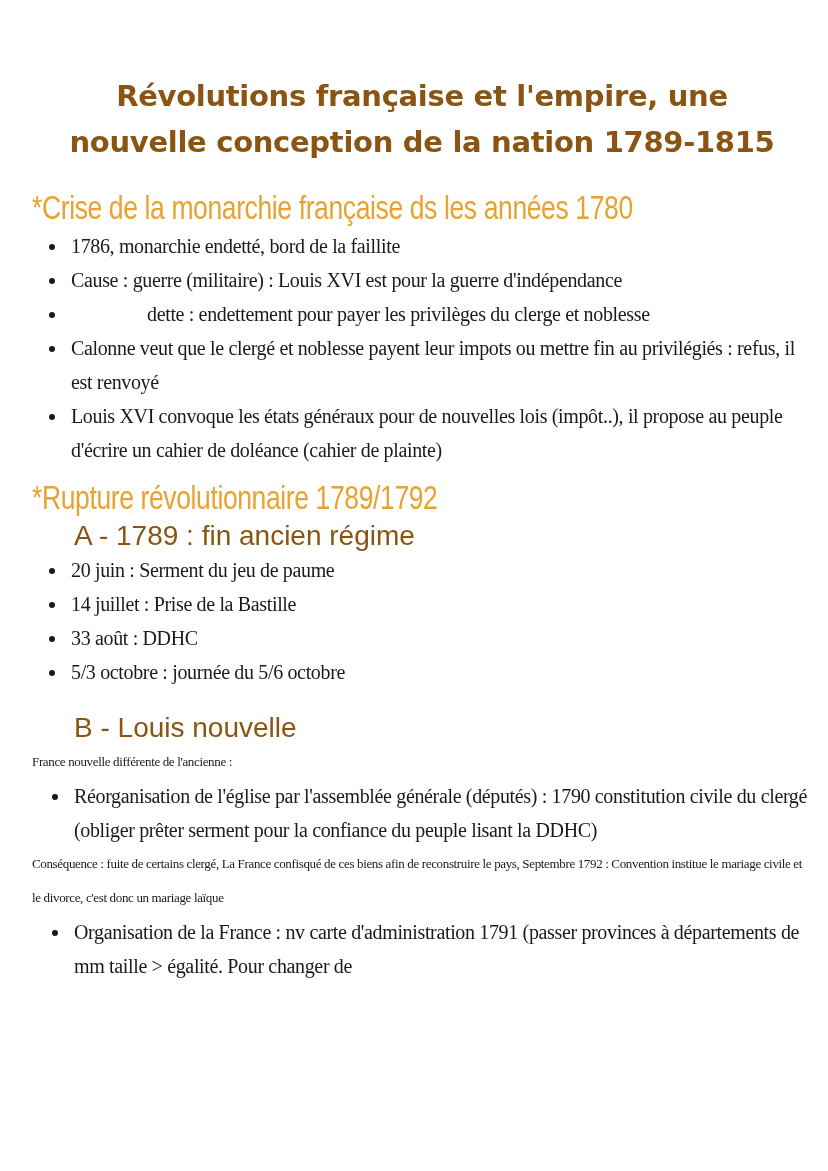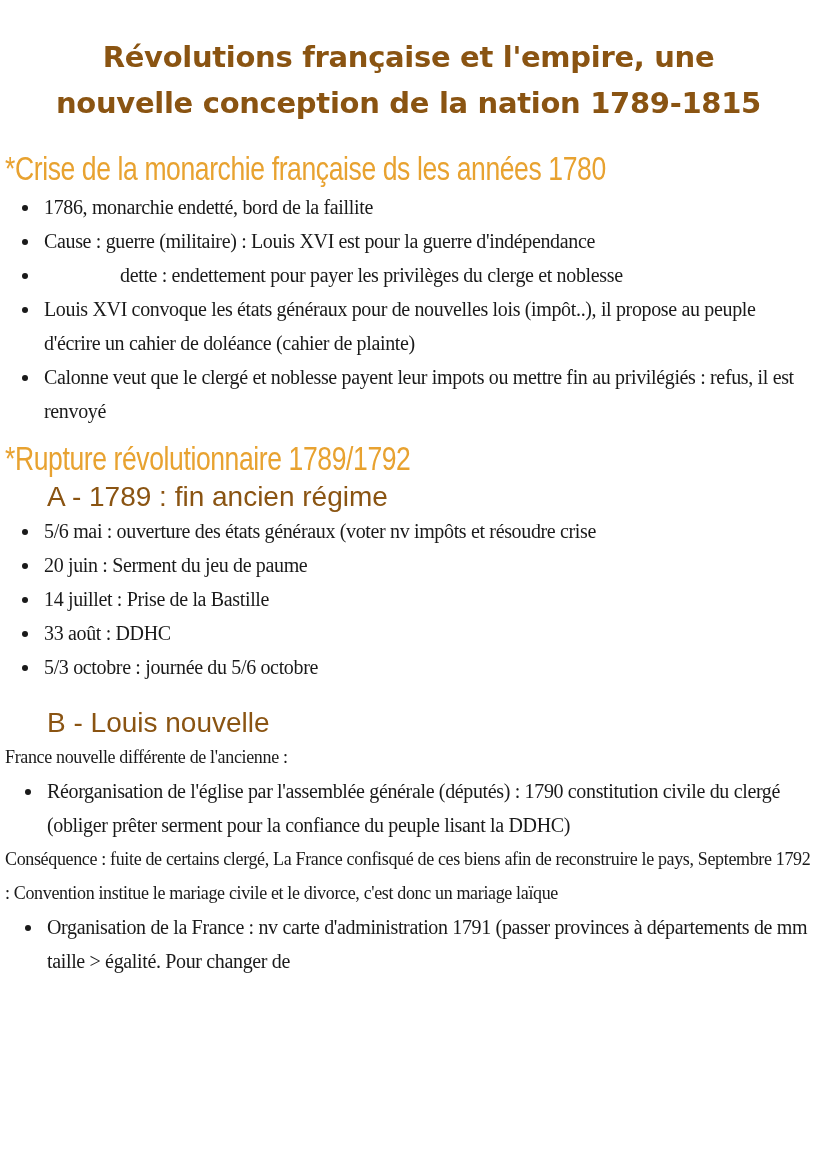--- a/index.html
+++ b/index.html
@@ -4,21 +4,21 @@
   <style>
     html, body { margin: 0; padding: 0; background: #ffffff; }
     body {
       width: 828px;
       height: 1171px;
       overflow: hidden;
       position: relative;
       font-family: "Liberation Serif", "DejaVu Serif", serif;
       color: #1a1a1a;
     }
-    .page { padding: 0 16px 0 5px; }
+    .page { padding: 0 16px 0 32px; margin-top: 39px; }
     .title {
       font-family: "DejaVu Sans", "Liberation Sans", sans-serif;
       font-weight: bold;
       color: #8a5412;
       text-align: center;
       font-size: 29px;
       line-height: 46px;
       margin: 0;
       padding-top: 34px;
       letter-spacing: -0.3px;
@@ -64,21 +64,21 @@
       width: 6px;
       height: 6px;
       border-radius: 50%;
       background: #1a1a1a;
     }
     .list1 { margin-top: 16px; }
     .list2 { margin-top: 20px; }
     .list3 { margin-top: 0; padding-left: 42px !important; }
     .indent-dette { padding-left: 76px !important; font-family: Liberation Serif, serif; }
     .para {
-      font-size: 18px;
+      font-size: 13px;
       line-height: 34px;
       letter-spacing: -0.35px;
       margin: 0;
     }
     .subB { margin-top: 22px; }
   </style>
 </head>
 <body>
 
 <div class="page">
@@ -86,28 +86,27 @@
   <h1 class="title">
     <span>Révolutions française et l'empire, une</span><br>
     <span>nouvelle conception de la nation 1789-1815</span>
   </h1>
 
   <h2 class="section-heading sec1">*Crise de la monarchie française ds les années 1780</h2>
   <ul class="bullets list1">
     <li>1786, monarchie endetté, bord de la faillite</li>
     <li>Cause : guerre (militaire) : Louis XVI est pour la guerre d'indépendance</li>
     <li class="indent-dette"><span>dette : endettement pour payer les privilèges du clerge et noblesse</span></li>
+    <li>Calonne veut que le clergé et noblesse payent leur impots ou mettre fin au privilégiés : refus, il est renvoyé</li>
     <li>Louis XVI convoque les états généraux pour de nouvelles lois (impôt..), il propose au peuple d'écrire un cahier de doléance (cahier de plainte)</li>
-    <li>Calonne veut que le clergé et noblesse payent leur impots ou mettre fin au privilégiés : refus, il est renvoyé</li>
   </ul>
 
   <h2 class="section-heading sec2">*Rupture révolutionnaire 1789/1792</h2>
   <h3 class="sub-heading">A - 1789 : fin ancien régime</h3>
   <ul class="bullets list2">
-    <li>5/6 mai : ouverture des états généraux (voter nv impôts et résoudre crise</li>
     <li>20 juin : Serment du jeu de paume</li>
     <li>14 juillet : Prise de la Bastille</li>
     <li>33 août : DDHC</li>
     <li>5/3 octobre : journée du 5/6 octobre</li>
   </ul>
 
   <h3 class="sub-heading subB">B -  Louis nouvelle</h3>
   <p class="para">France nouvelle différente de l'ancienne :</p>
   <ul class="bullets list3">
     <li>Réorganisation de l'église par l'assemblée générale (députés) : 1790 constitution civile du clergé (obliger prêter serment pour la confiance du peuple lisant la DDHC)</li>

